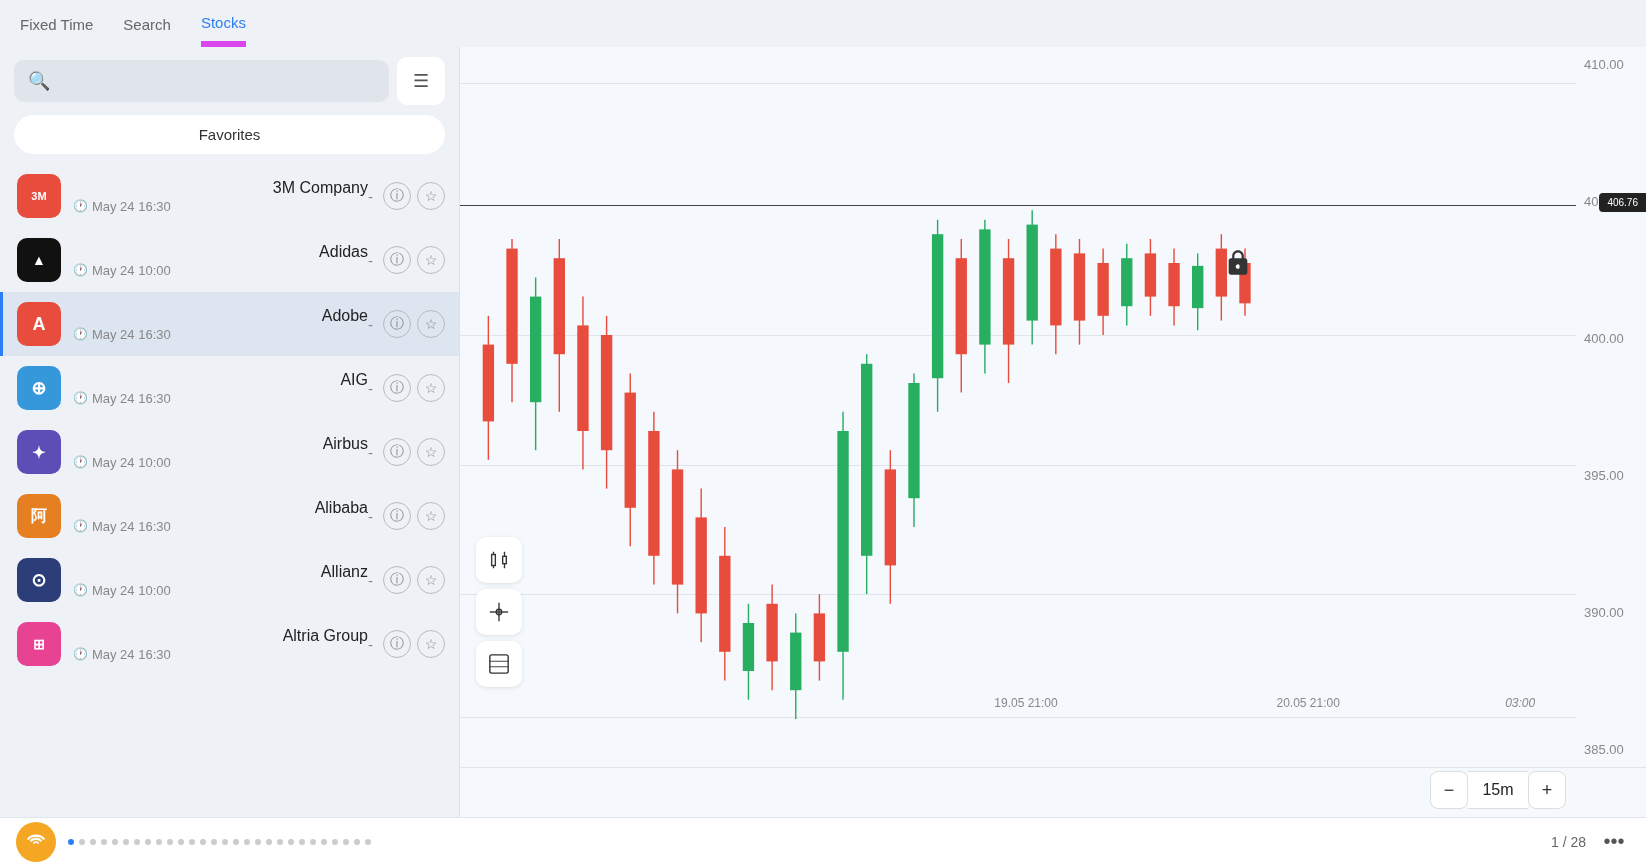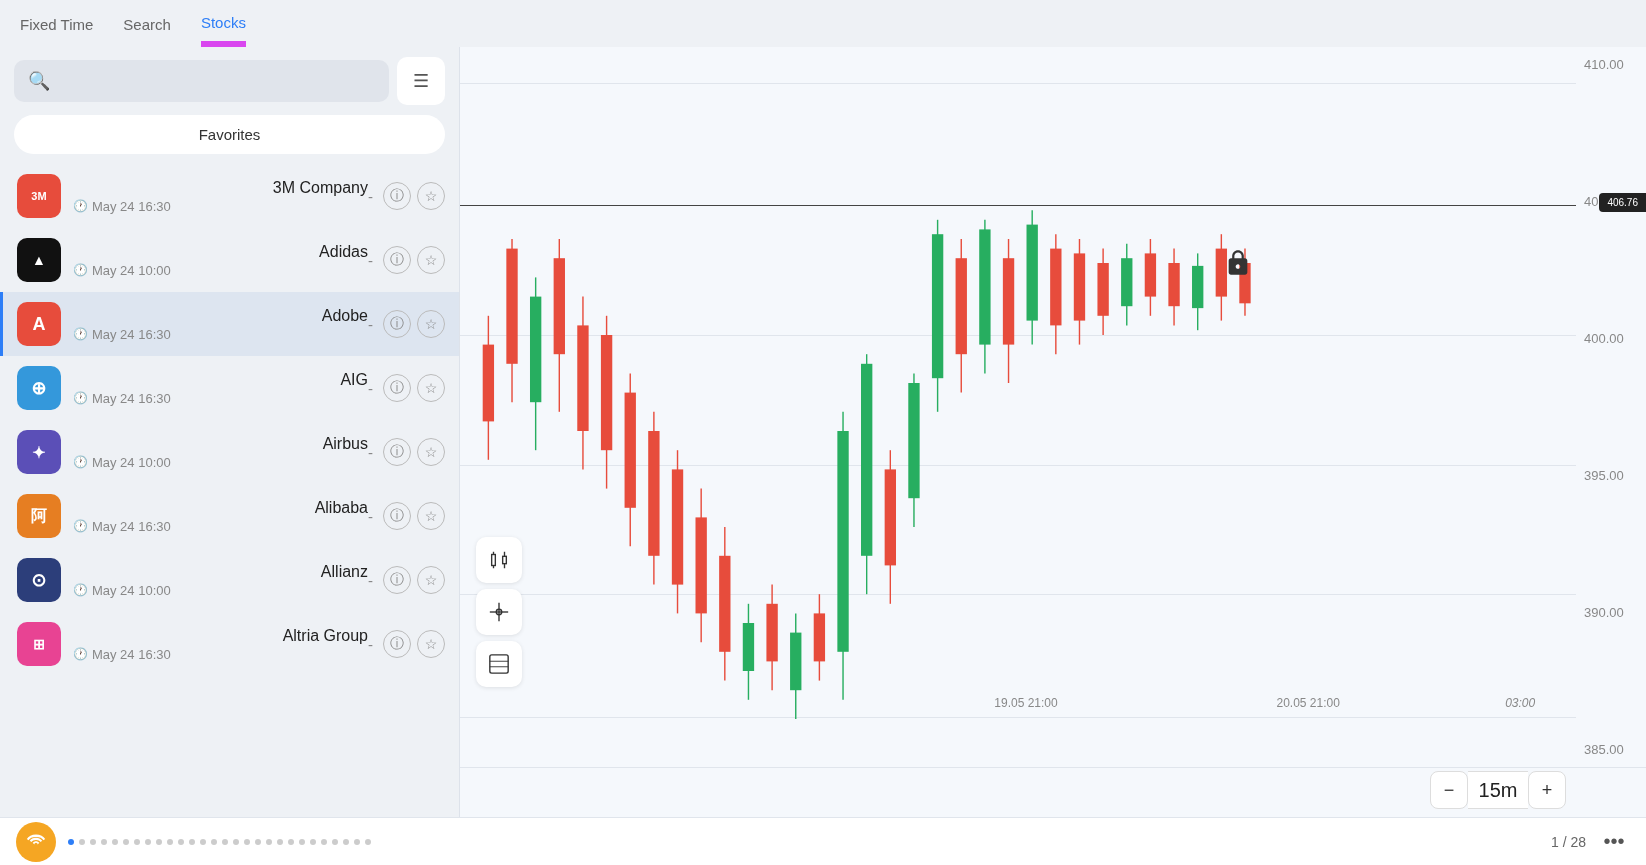--- a/index.html
+++ b/index.html
@@ -327,21 +327,21 @@
     }
     .time-display {
       width: 60px;
       height: 38px;
       background: white;
       border-top: 1px solid #ddd;
       border-bottom: 1px solid #ddd;
       display: flex;
       align-items: center;
       justify-content: center;
-      font-size: 20px;
+      font-size: 16px;
       color: #222;
       font-weight: 500;
     }
 
     
     .x-axis {
       position: absolute;
       bottom: 52px;
       left: 0;
       right: 70px;

